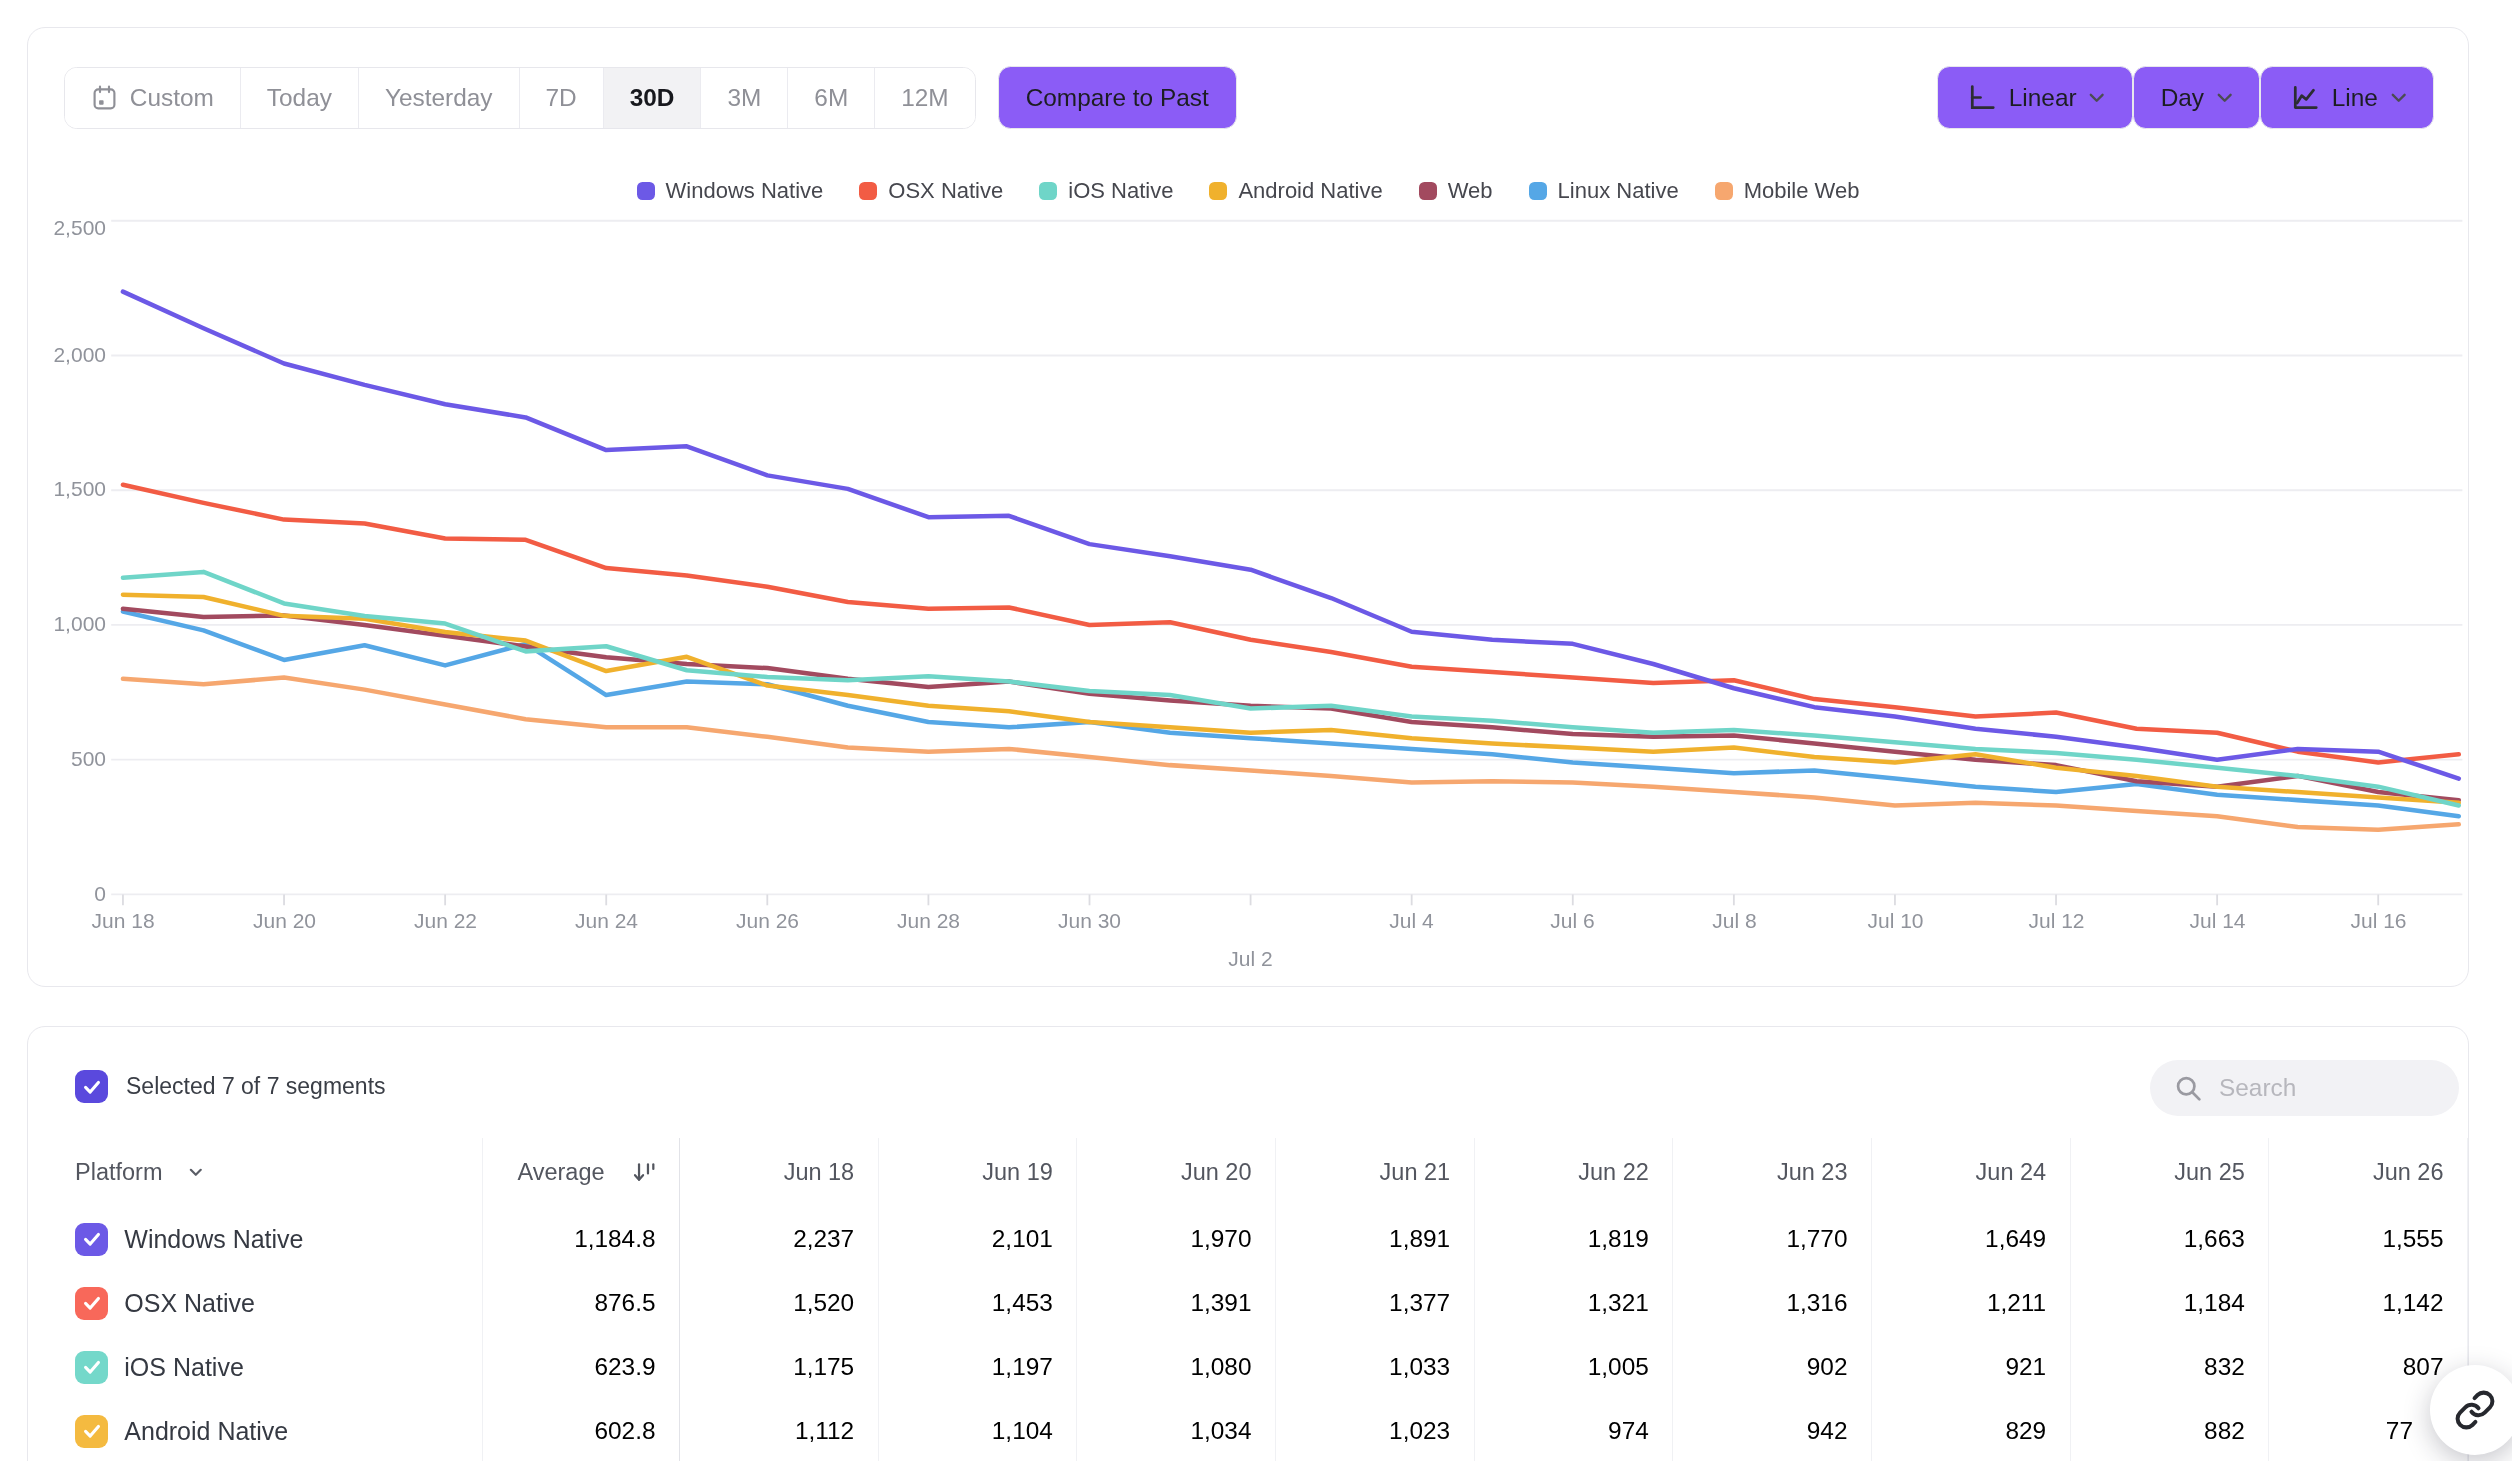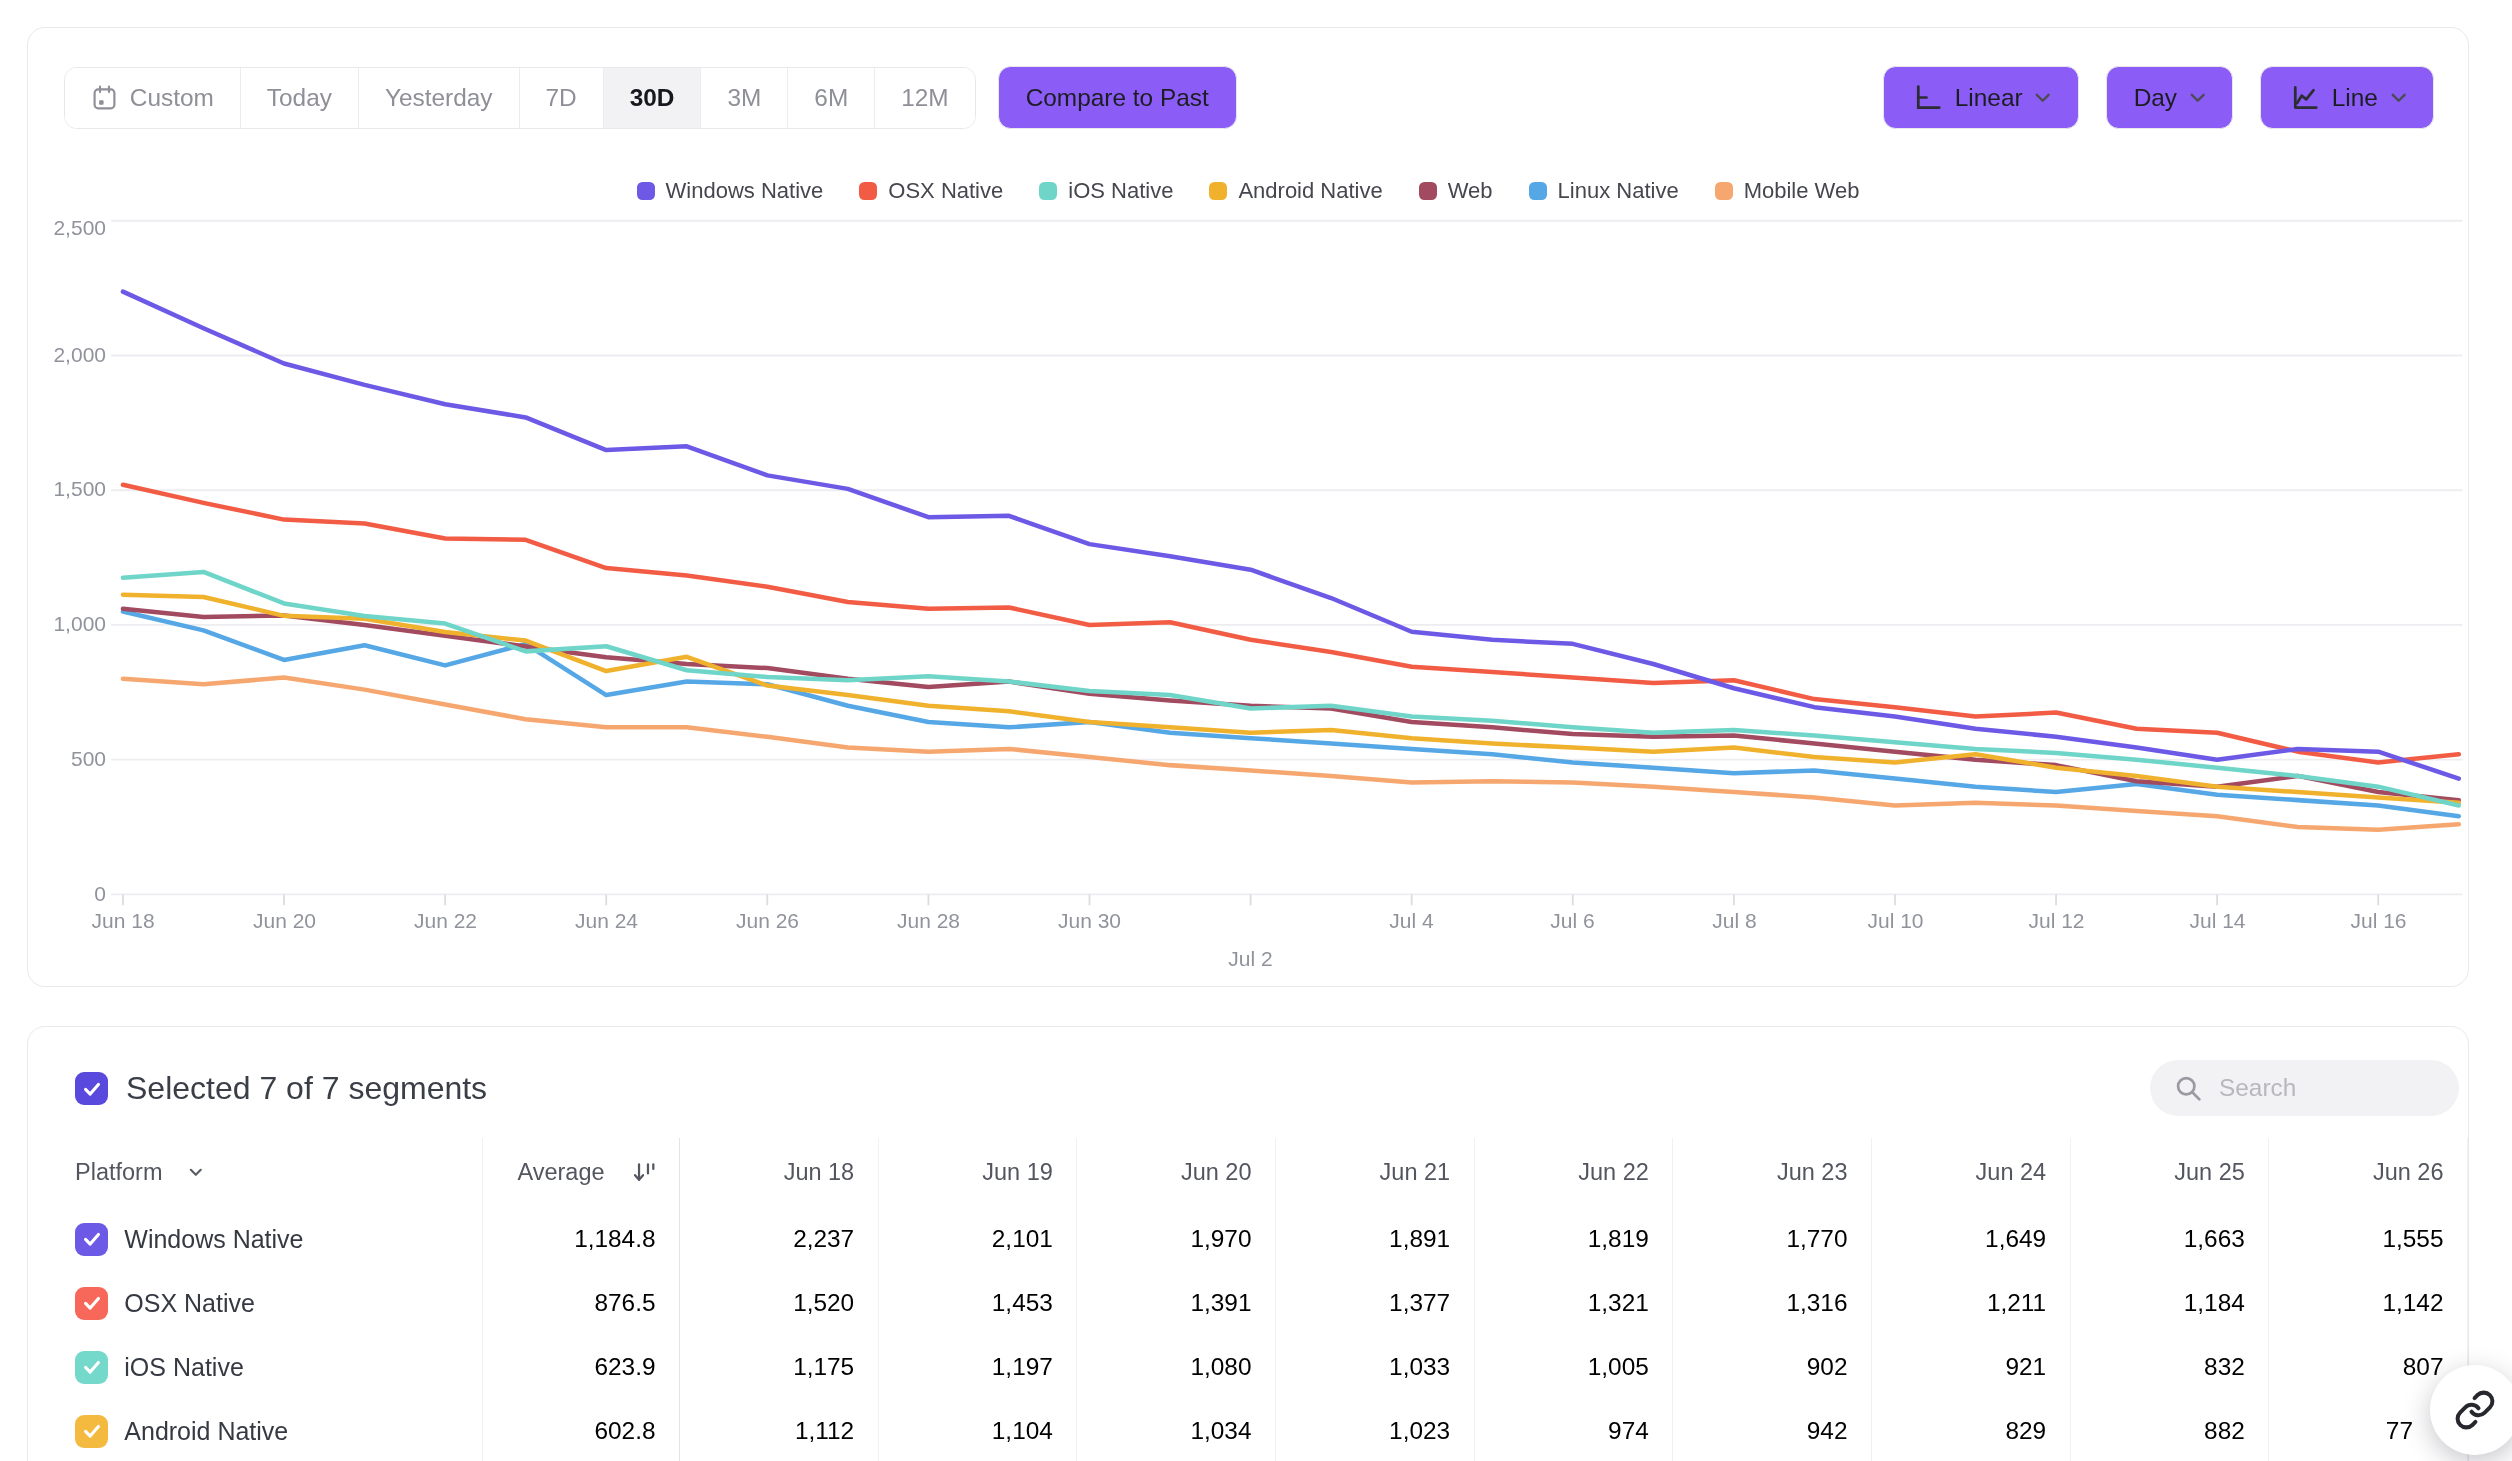--- a/index.html
+++ b/index.html
@@ -24,35 +24,35 @@
     font-family:inherit; cursor:pointer; white-space:nowrap;
   }
   .seg-item:last-child { border-right:none; }
   .seg-item.active { background:#f2f2f4; color:#17181d; font-weight:700; }
   .btn {
     display:flex; align-items:center; gap:12.7px; height:63px; padding:0 27px; box-sizing:border-box;
     border:1.8px solid #e7e7ec; border-radius:12.7px; background:#8b5cf6; font-size:24.4px; color:#1c1d22;
     font-weight:500; font-family:inherit; cursor:pointer; white-space:nowrap;
   }
   #compare-btn { margin-left:22px; font-weight:500; }
-  .right-group { margin-left:auto; display:flex; gap:27px; }
+  .right-group { margin-left:auto; display:flex; }
   .icon { display:inline-flex; align-items:center; justify-content:center; }
 
   
   #legend { position:absolute; left:0; right:0; top:150px; display:flex; justify-content:center; gap:36px; z-index:2; }
   .legend-item { display:flex; align-items:center; gap:11px; font-size:22px; color:#46474e; }
   .swatch { width:18px; height:18px; border-radius:5.4px; }
 
   
   #plot { position:absolute; left:0; top:0; width:2438px; height:957px; z-index:1; }
   .ylab { position:absolute; left:0; width:78px; text-align:right; font-size:21px; color:#90939b; }
   .xlab { position:absolute; width:145px; text-align:center; font-size:21px; color:#90939b; top:881px; }
 
   
-  #selected-row { position:absolute; left:47px; top:43px; display:flex; align-items:center; gap:18px; font-size:32px; color:#3a3e46; }
+  #selected-row { position:absolute; left:47px; top:43px; display:flex; align-items:center; gap:18px; font-size:23px; color:#3a3e46; }
   .checkbox { width:33px; height:33px; border-radius:9px; display:inline-flex; align-items:center; justify-content:center; flex:0 0 auto; }
   #search {
     position:absolute; left:2122px; top:33px; width:309px; height:56px; box-sizing:border-box;
     background:#f2f2f5; border-radius:28px; display:flex; align-items:center; gap:14.5px; padding-left:23.5px;
   }
   #search input { border:none; background:transparent; outline:none; font-size:24.4px; color:#3a3e46; width:208px; font-family:inherit; }
   #search input::placeholder { color:#b7b7bd; }
 
   #seg-table { position:absolute; left:0; top:111px; border-collapse:collapse; table-layout:fixed; }
   #seg-table th, #seg-table td {

